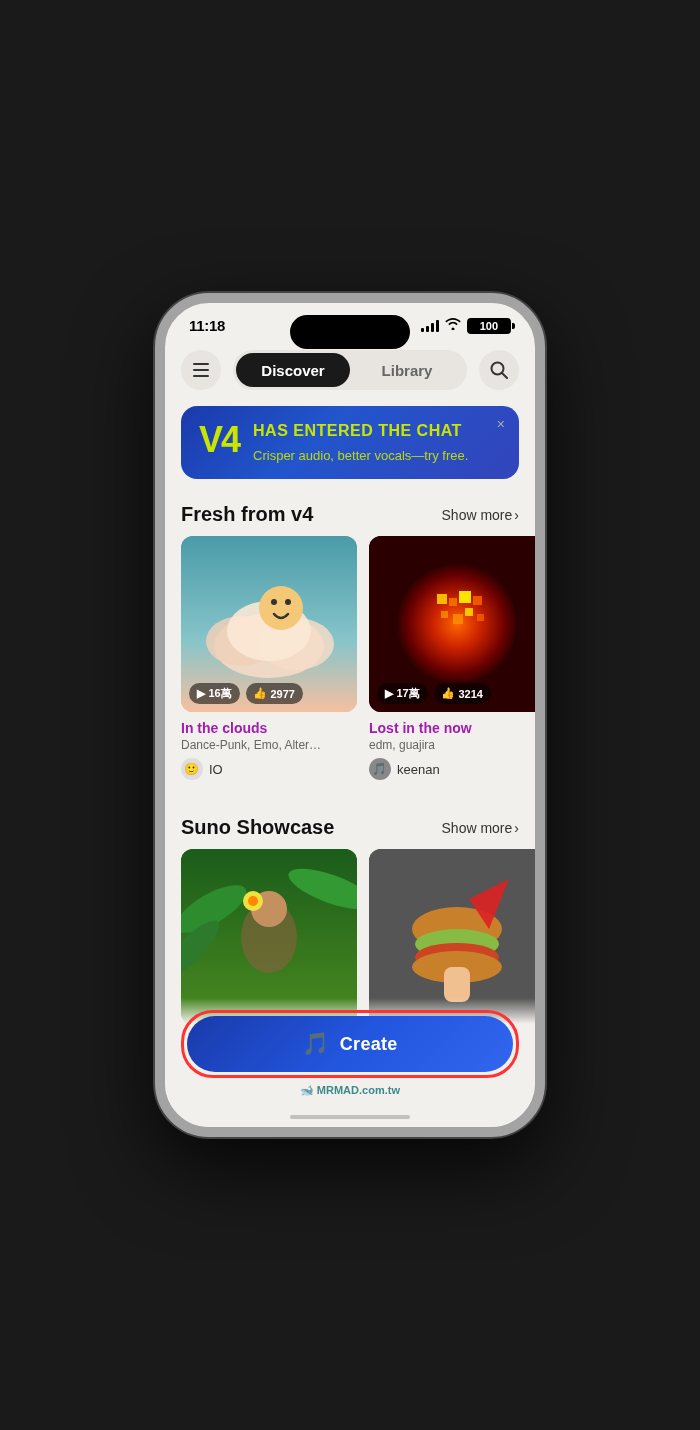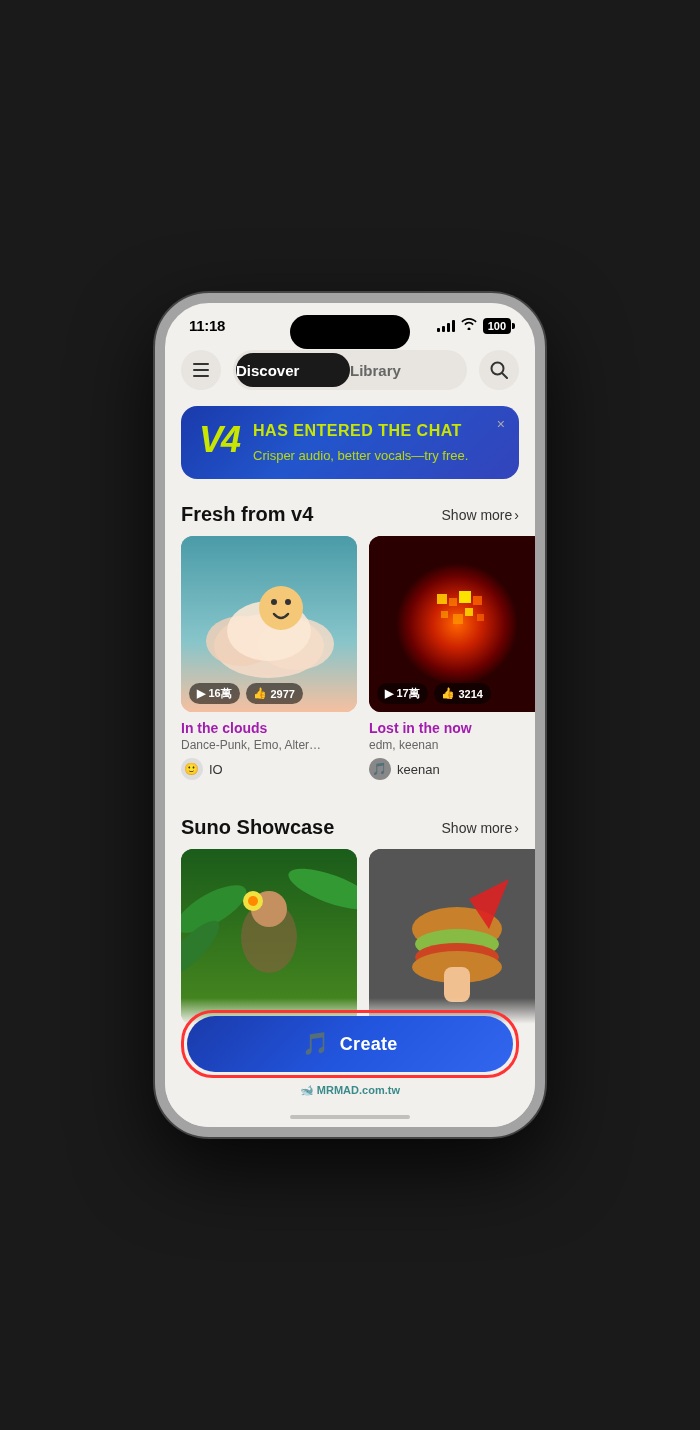--- a/index.html
+++ b/index.html
@@ -79,21 +79,21 @@
       font-size: 13px;
     }
 
     .battery-indicator {
       display: flex;
       align-items: center;
       background: #000;
       color: #fff;
       font-size: 11px;
       font-weight: 700;
-      padding: 2px 5px;
+      padding: 2px 13px;
       border-radius: 4px;
       position: relative;
     }
 
     .battery-indicator::after {
       content: '';
       position: absolute;
       right: -4px;
       top: 50%;
       transform: translateY(-50%);
@@ -143,21 +143,21 @@
       background: #e8e5e0;
       border-radius: 22px;
       padding: 3px;
       height: 40px;
     }
 
     .tab-item {
       flex: 1;
       display: flex;
       align-items: center;
-      justify-content: flex-start;
+      justify-content: center;
       border-radius: 20px;
       font-size: 15px;
       font-weight: 600;
       cursor: pointer;
     }
 
     .tab-item.active {
       background: #1a1a1a;
       color: #fff;
     }
@@ -201,21 +201,20 @@
       display: flex;
       align-items: flex-start;
       gap: 14px;
     }
 
     .banner-logo {
       color: #c8e600;
       font-size: 36px;
       font-weight: 900;
       line-height: 1;
-      font-style: italic;
       letter-spacing: -2px;
     }
 
     .banner-text-block {}
 
     .banner-title {
       color: #c8e600;
       font-size: 16px;
       font-weight: 800;
       letter-spacing: 0.5px;
@@ -572,21 +571,21 @@
             <span>▶</span>
             <span>17萬</span>
           </div>
           <div class="stat-badge">
             <span>👍</span>
             <span>3214</span>
           </div>
         </div>
       </div>
       <div class="card-title">Lost in the now</div>
-      <div class="card-genre">edm, keenan</div>
+      <div class="card-genre">edm, guajira</div>
       <div class="card-author">
         <div class="author-avatar" style="background:#888;">🎵</div>
         <span>keenan</span>
       </div>
     </div>
 
   </div>
 
   <div class="section-spacer"></div>
 

